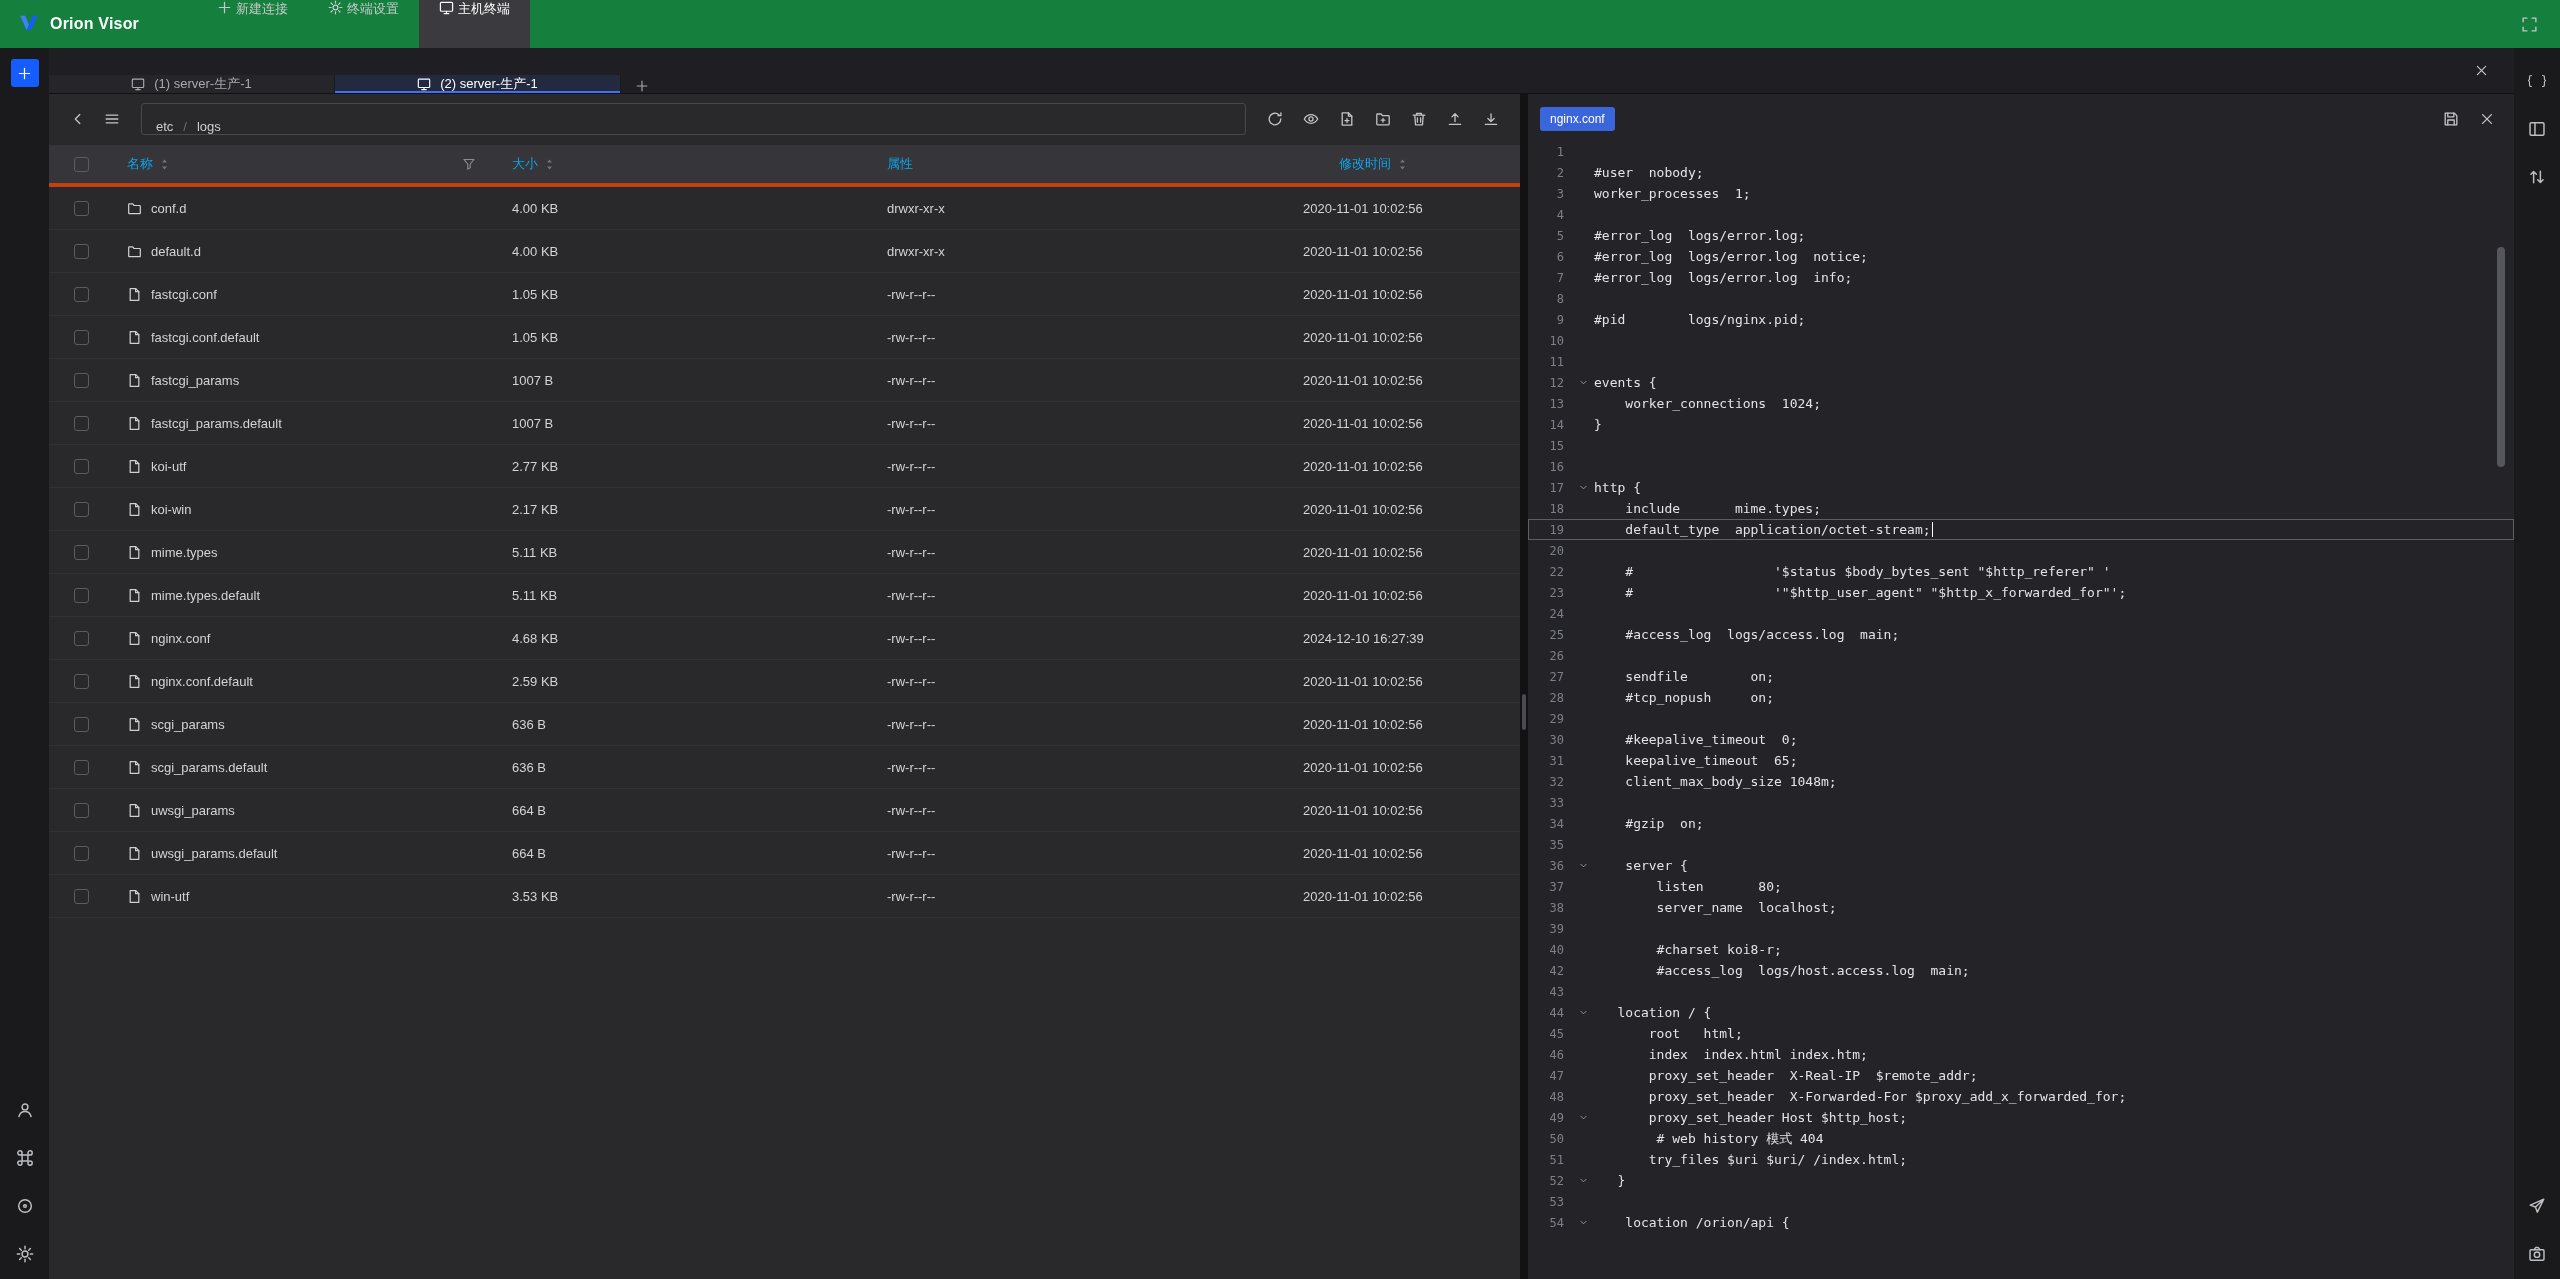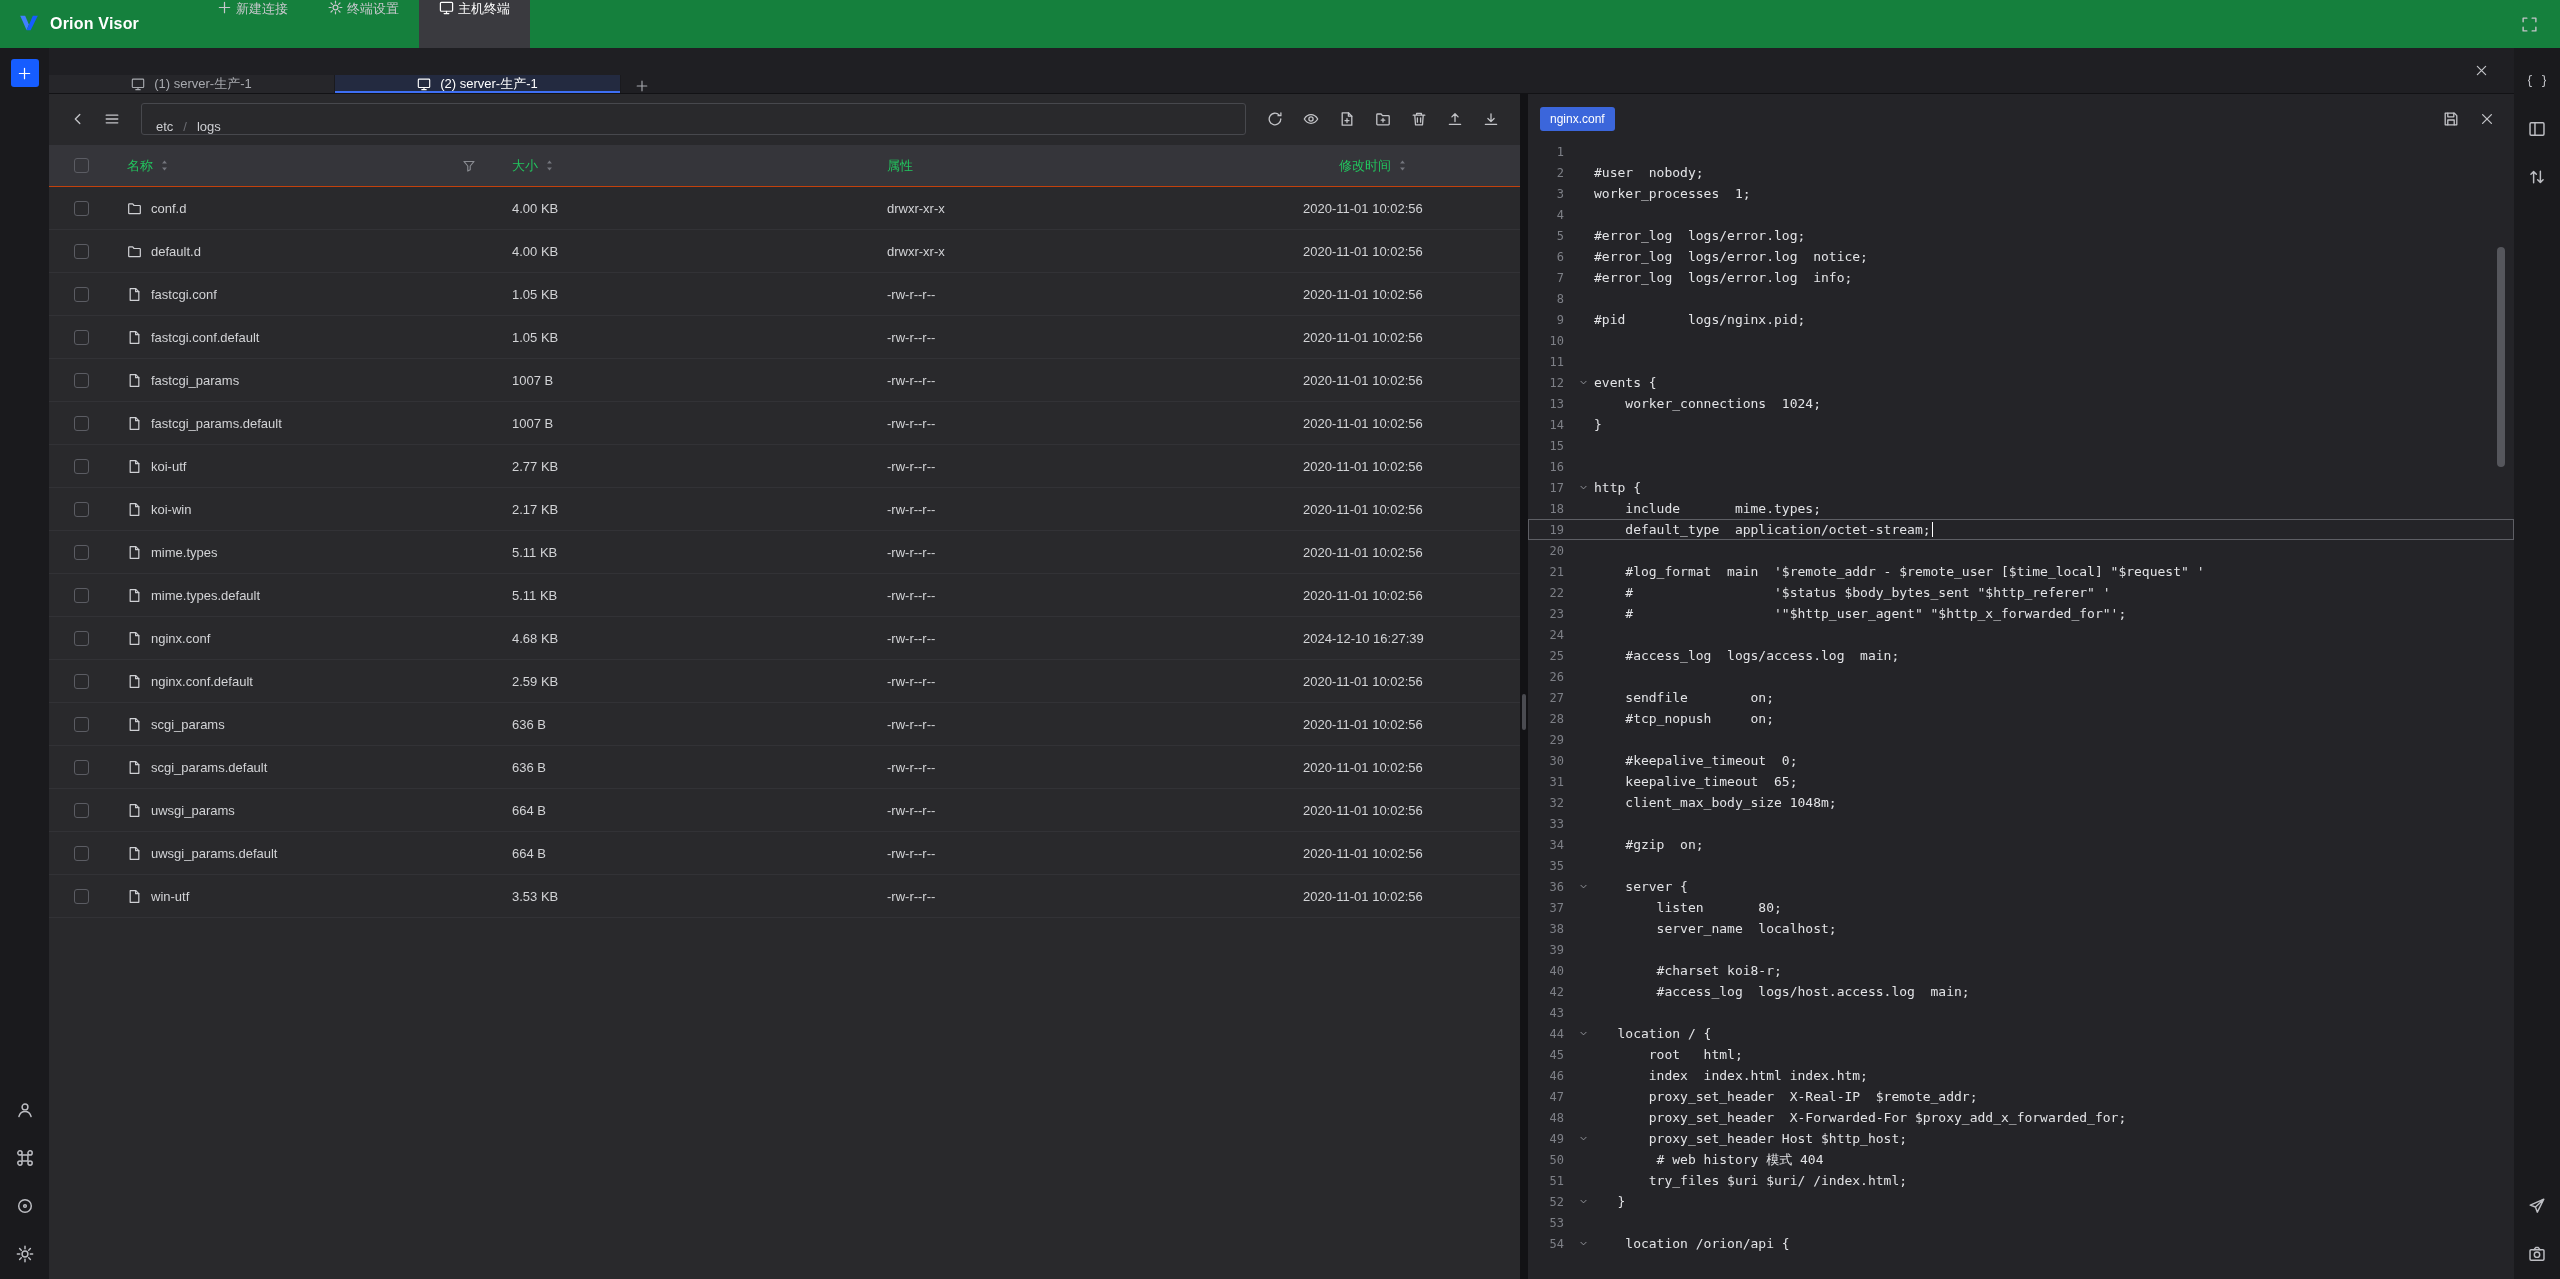--- a/index.html
+++ b/index.html
@@ -44,21 +44,21 @@
   .file-toolbar{height:36px;display:flex;align-items:center;padding:0 14px;gap:4px;flex-shrink:0}
   .breadcrumb{flex:1;height:32px;border:1px solid #47484d;border-radius:3px;display:flex;align-items:flex-end;gap:10px;
               padding:0 14px;margin:0 10px;font-size:13px;color:#cdced2}
   .bc-sep{color:#6c6d73}
   .bc-seg{cursor:pointer}
 
   
   .ftable{margin-top:8px;font-size:13px;flex:1;min-height:0;overflow:hidden}
   .frow{display:grid;grid-template-columns:64px 385px 375px 430px 1fr;align-items:center;height:43px;
         border-bottom:1px solid #323236;color:#d2d3d6}
-  .frow.fhead{background:#35353a;height:42px;color:#22c55e;border-bottom:1px solid #c2410c}
+  .frow.fhead{background:#35353a;height:42px;color:#0ea5e9;border-bottom:4px solid #c2410c}
   .cell{display:flex;align-items:center;min-width:0;padding-left:14px}
   .cell.cb{justify-content:center;padding-left:0}
   .cell.col-mtime{padding-left:0}
   .fhead .cell.col-mtime{padding-left:36px}
   .checkbox{width:15px;height:15px;border:1.5px solid #5b5c63;border-radius:3px;background:transparent;cursor:pointer}
   .name-cell{gap:9px}
   .head-cell{gap:5px}
   .sorter{color:#74767d;display:flex;cursor:pointer}
   .funnel{margin-left:auto;margin-right:22px;color:#8a8c92;cursor:pointer;display:flex}
   .file-ic{color:#cfd0d4;display:flex}
@@ -679,21 +679,20 @@
                 <div class="code-line"><span class="ln">13</span><span class="fold"></span><span class="ct">    worker_connections  1024;</span></div>
                 <div class="code-line"><span class="ln">14</span><span class="fold"></span><span class="ct">}</span></div>
                 <div class="code-line"><span class="ln">15</span><span class="fold"></span><span class="ct"></span></div>
                 <div class="code-line"><span class="ln">16</span><span class="fold"></span><span class="ct"></span></div>
                 <div class="code-line"><span class="ln">17</span><span class="fold"><svg width="11" height="11" viewBox="0 0 16 16" fill="none" stroke="currentColor" stroke-width="1.3" stroke-linecap="round" stroke-linejoin="round">
                       <path d="M4.2 6.2L8 10l3.8-3.8"></path>
                     </svg></span><span class="ct">http {</span></div>
                 <div class="code-line"><span class="ln">18</span><span class="fold"></span><span class="ct">    include       mime.types;</span></div>
                 <div class="code-line active"><span class="ln">19</span><span class="fold"></span><span class="ct">    default_type  application/octet-stream;<span class="cursor"></span></span></div>
                 <div class="code-line"><span class="ln">20</span><span class="fold"></span><span class="ct"></span></div>
-                <div class="code-line"><span class="ln">21</span><span class="fold"></span><span class="ct">    #log_format  main  '$remote_addr - $remote_user [$time_local] "$request" '</span></div>
                 <div class="code-line"><span class="ln">22</span><span class="fold"></span><span class="ct">    #                  '$status $body_bytes_sent "$http_referer" '</span></div>
                 <div class="code-line"><span class="ln">23</span><span class="fold"></span><span class="ct">    #                  '"$http_user_agent" "$http_x_forwarded_for"';</span></div>
                 <div class="code-line"><span class="ln">24</span><span class="fold"></span><span class="ct"></span></div>
                 <div class="code-line"><span class="ln">25</span><span class="fold"></span><span class="ct">    #access_log  logs/access.log  main;</span></div>
                 <div class="code-line"><span class="ln">26</span><span class="fold"></span><span class="ct"></span></div>
                 <div class="code-line"><span class="ln">27</span><span class="fold"></span><span class="ct">    sendfile        on;</span></div>
                 <div class="code-line"><span class="ln">28</span><span class="fold"></span><span class="ct">    #tcp_nopush     on;</span></div>
                 <div class="code-line"><span class="ln">29</span><span class="fold"></span><span class="ct"></span></div>
                 <div class="code-line"><span class="ln">30</span><span class="fold"></span><span class="ct">    #keepalive_timeout  0;</span></div>
                 <div class="code-line"><span class="ln">31</span><span class="fold"></span><span class="ct">    keepalive_timeout  65;</span></div>

